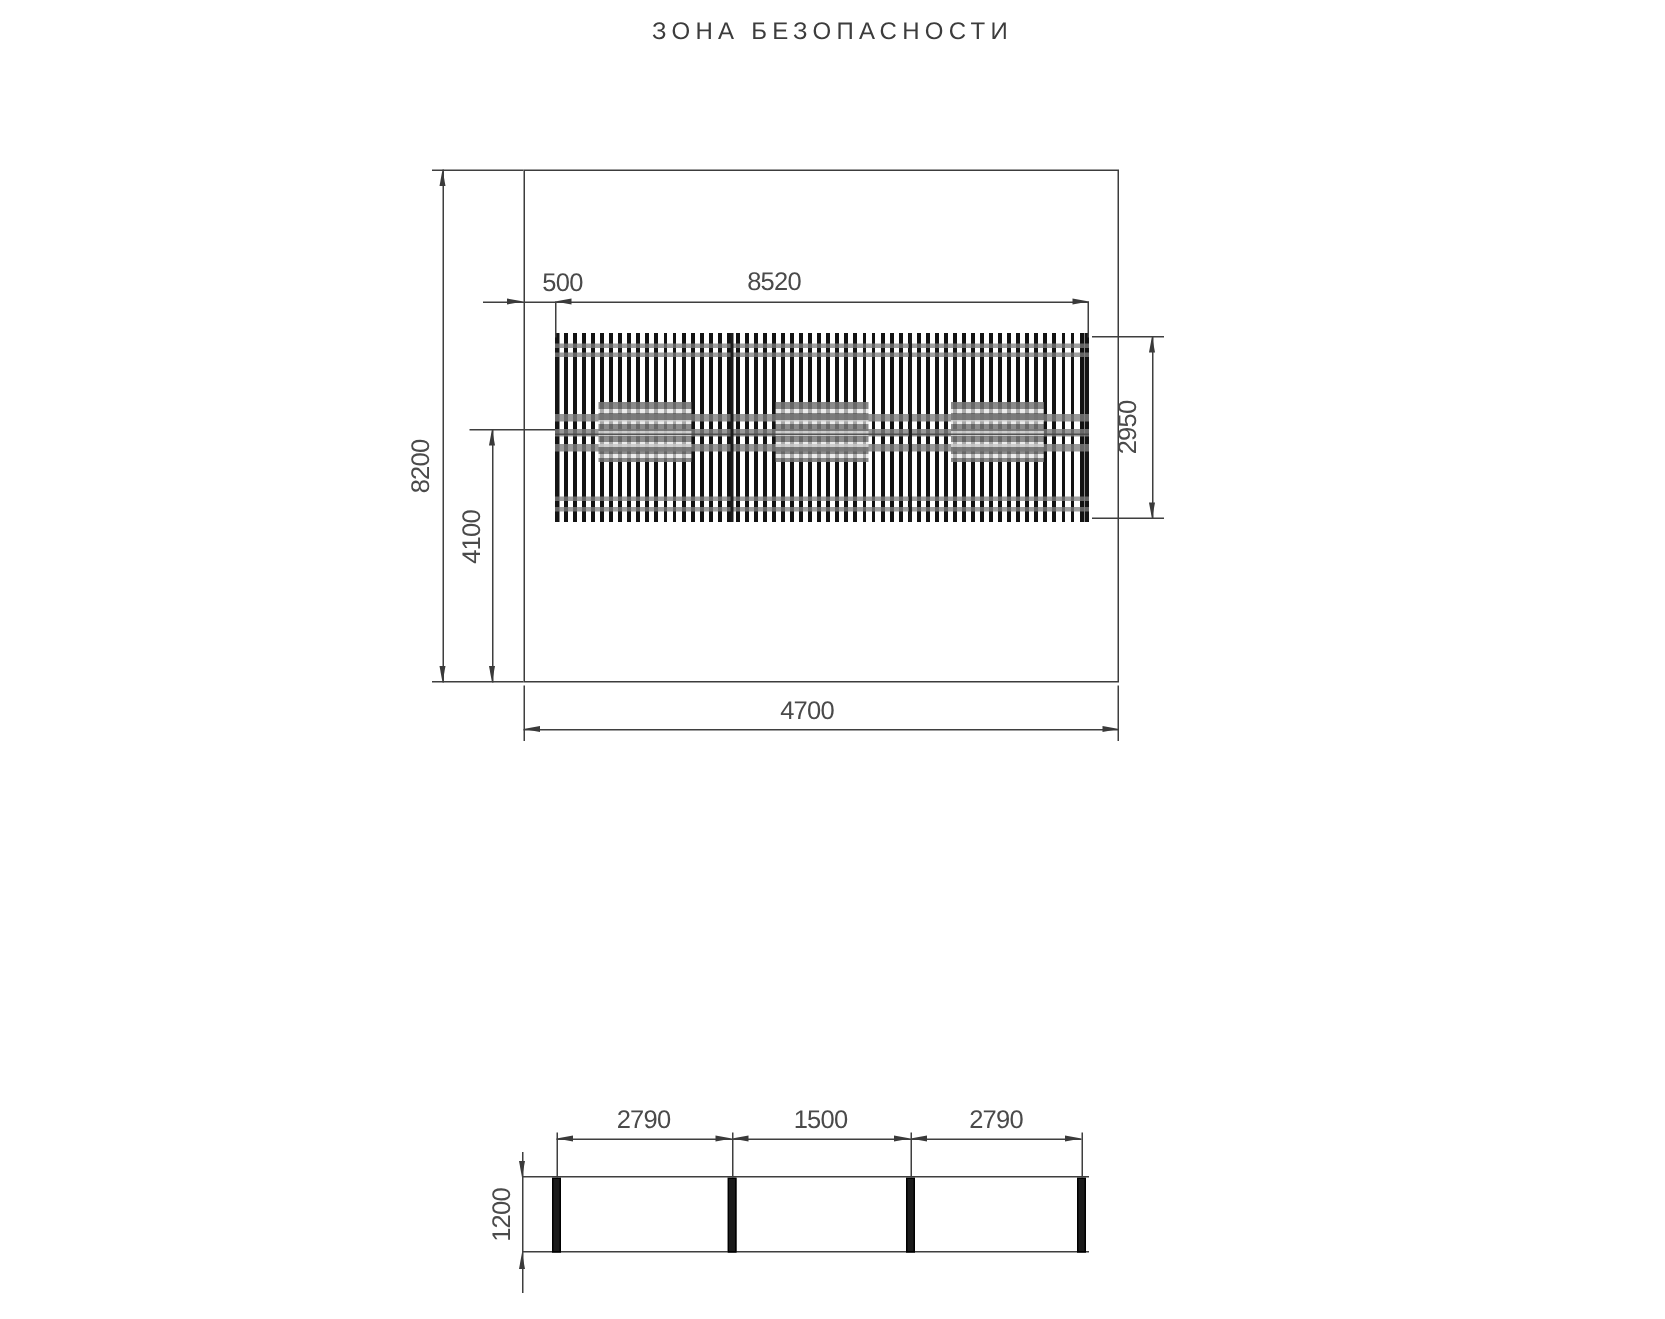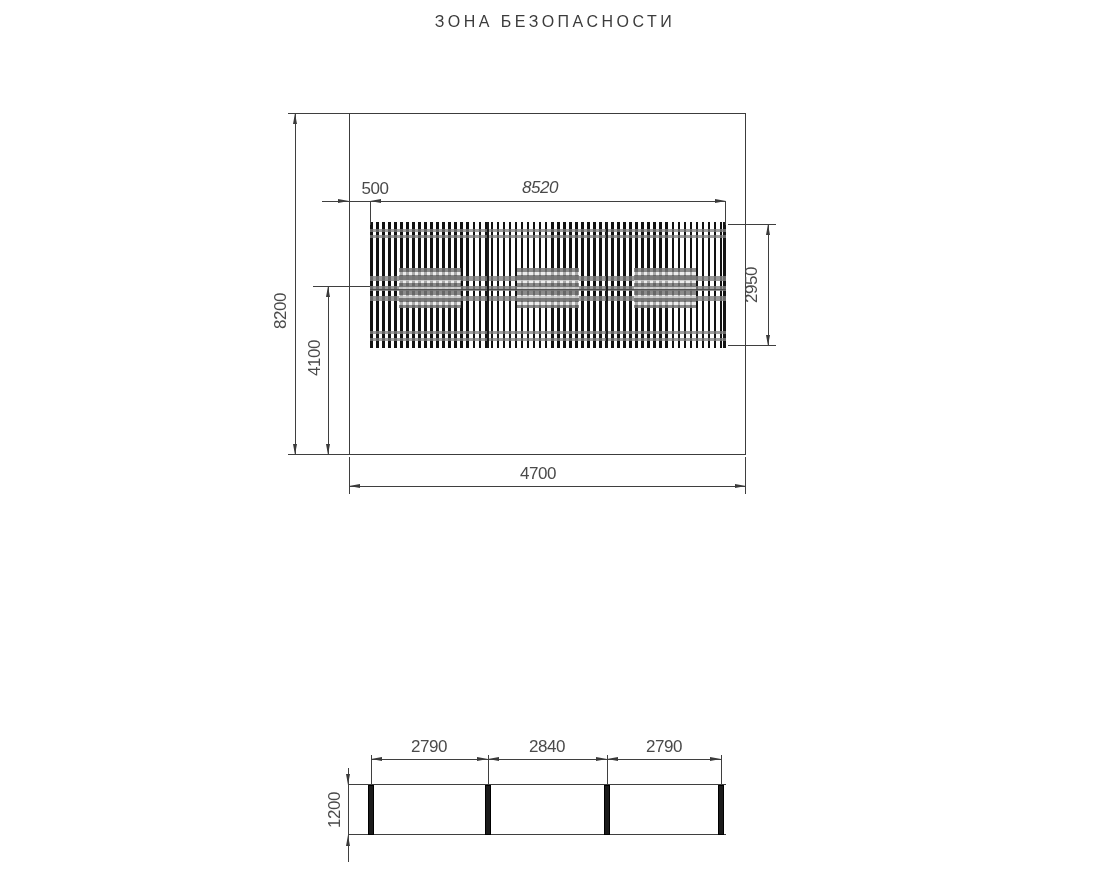--- a/index.html
+++ b/index.html
@@ -83,21 +83,21 @@
   <div class="arr arr-d" style="left:292.7px;top:444px;"></div>
   <div class="dimtext rot" style="left:281px;top:311px;">8200</div>
 
   <div class="ln hl" style="left:322px;top:201px;width:404px;"></div>
   <div class="ln vl" style="left:370px;top:201px;height:24px;"></div>
   <div class="ln vl" style="left:725px;top:201px;height:24px;"></div>
   <div class="arr arr-r" style="left:338px;top:198.7px;"></div>
   <div class="arr arr-l" style="left:370px;top:198.7px;"></div>
   <div class="arr arr-r" style="left:715px;top:198.7px;"></div>
   <div class="dimtext" style="left:375px;top:189px;">500</div>
-  <div class="dimtext" style="left:540px;top:188px;font-style:italic;">8520</div>
+  <div class="dimtext" style="left:516px;top:188px;">8520</div>
 
   <div class="ln hl" style="left:728px;top:224px;width:48px;"></div>
   <div class="ln hl" style="left:728px;top:345px;width:48px;"></div>
   <div class="ln vl" style="left:768px;top:224px;height:122px;"></div>
   <div class="arr arr-u" style="left:765.7px;top:224px;"></div>
   <div class="arr arr-d" style="left:765.7px;top:335px;"></div>
   <div class="dimtext rot" style="left:752px;top:285px;">2950</div>
 
   <div class="ln hl" style="left:313px;top:286px;width:57px;"></div>
   <div class="ln vl" style="left:328px;top:286px;height:169px;"></div>
@@ -127,21 +127,21 @@
   <div class="ln vl" style="left:721px;top:755px;height:30px;"></div>
 
   <div class="ln hl" style="left:371px;top:759px;width:350px;"></div>
   <div class="arr arr-l" style="left:371px;top:756.7px;"></div>
   <div class="arr arr-r" style="left:477px;top:756.7px;"></div>
   <div class="arr arr-l" style="left:488px;top:756.7px;"></div>
   <div class="arr arr-r" style="left:596px;top:756.7px;"></div>
   <div class="arr arr-l" style="left:607px;top:756.7px;"></div>
   <div class="arr arr-r" style="left:710px;top:756.7px;"></div>
   <div class="dimtext" style="left:429px;top:747px;">2790</div>
-  <div class="dimtext" style="left:547px;top:747px;">2840</div>
+  <div class="dimtext" style="left:547px;top:747px;">1500</div>
   <div class="dimtext" style="left:664px;top:747px;">2790</div>
 
   <div class="ln vl" style="left:348px;top:768px;height:94px;"></div>
   <div class="arr arr-d" style="left:345.7px;top:774px;"></div>
   <div class="arr arr-u" style="left:345.7px;top:835px;"></div>
   <div class="dimtext rot" style="left:335px;top:810px;">1200</div>
 
 </div>
 
 </body></html>

